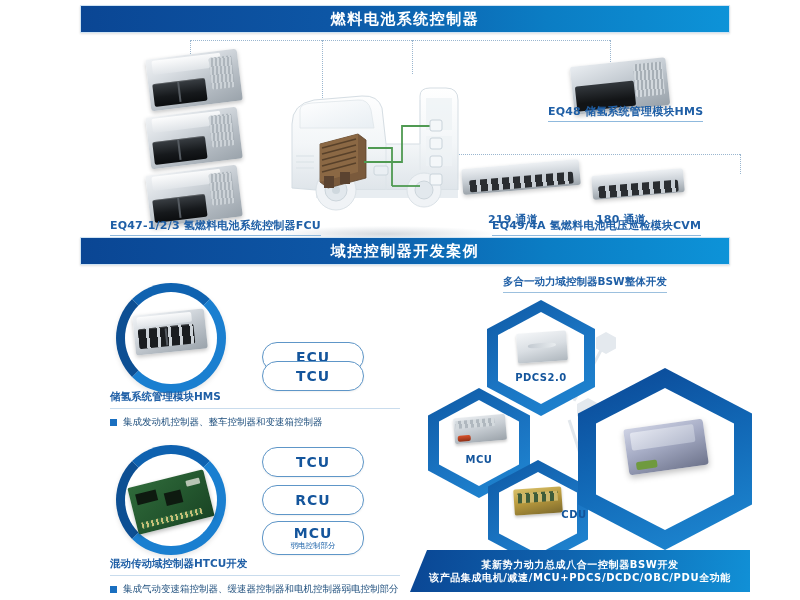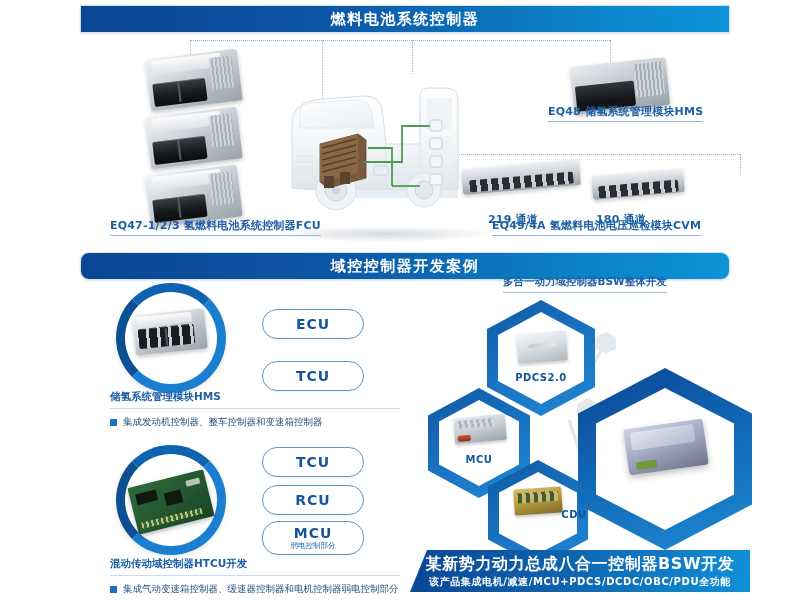--- a/index.html
+++ b/index.html
@@ -16,21 +16,21 @@
     background:linear-gradient(90deg,#0a4694 0%,#0d56a5 38%,#0b7dc4 72%,#0d93d8 100%);
     border:1px solid #cfe3f3;
     display:flex;align-items:center;justify-content:center;
     box-shadow:0 1px 2px rgba(0,0,0,.12);
   }
   .banner span{
     color:#ffffff;font-size:15px;font-weight:bold;letter-spacing:1.5px;
     font-family:"DejaVu Sans","Liberation Sans",sans-serif;
   }
   #banner-top{top:5px;}
-  #banner-mid{top:252px;border-radius:9px;}
+  #banner-mid{top:237px;}
 
   
   .abs{position:absolute;}
 
   
   .cap{
     position:absolute;color:#1f5fa6;font-size:11px;font-weight:bold;
     font-family:"DejaVu Sans","Liberation Sans",sans-serif;
     white-space:nowrap;letter-spacing:.2px;
   }
@@ -219,21 +219,21 @@
   .para{
     position:absolute;left:410px;top:550px;width:340px;height:42px;
     background:linear-gradient(100deg,#0a4694 0%,#0f63ae 45%,#1190d6 100%);
     clip-path:polygon(5% 0%,100% 0%,100% 100%,0% 100%);
     display:flex;flex-direction:column;align-items:center;justify-content:center;
   }
   .para .l1,.para .l2{
     color:#fff;font-weight:bold;letter-spacing:.6px;line-height:1.35;
     font-family:"DejaVu Sans","Liberation Sans",sans-serif;white-space:nowrap;
   }
-  .para .l1{font-size:16px;}
+  .para .l1{font-size:10px;}
   .para .l2{font-size:10px;}
 
   .hexgroup-title{
     position:absolute;color:#1f5fa6;font-size:10.5px;font-weight:bold;
     font-family:"DejaVu Sans","Liberation Sans",sans-serif;white-space:nowrap;
     border-bottom:1px solid #9cc0de;padding-bottom:3px;
   }
 </style>
 </head>
 <body>
@@ -358,21 +358,21 @@
     <span>域控控制器开发案例</span>
   </div>
 
   <div class="ring" style="left:116px;top:283px;width:92px;height:92px;"></div>
   <div class="ecu" style="left:134px;top:312px;width:72px;height:40px;transform:rotate(-6deg);">
     <div class="body"></div>
     <div class="top"></div>
     <div class="conn" style="left:6%;bottom:14%;width:78%;height:50%;background:repeating-linear-gradient(90deg,#1a1d20 0 8px,#cbd1d6 8px 11px);"></div>
   </div>
 
-  <div class="pill" style="left:262px;top:309px;">
+  <div class="pill" style="left:262px;top:342px;">
     <div class="t">ECU</div>
   </div>
   <div class="pill" style="left:262px;top:361px;">
     <div class="t">TCU</div>
   </div>
 
   <div class="lcap" style="left:110px;top:390px;">储氢系统管理模块HMS</div>
   <div class="lrule" style="left:110px;top:408px;width:290px;"></div>
   <div class="bullet-row" style="left:110px;top:416px;">
     <div class="sq"></div>

